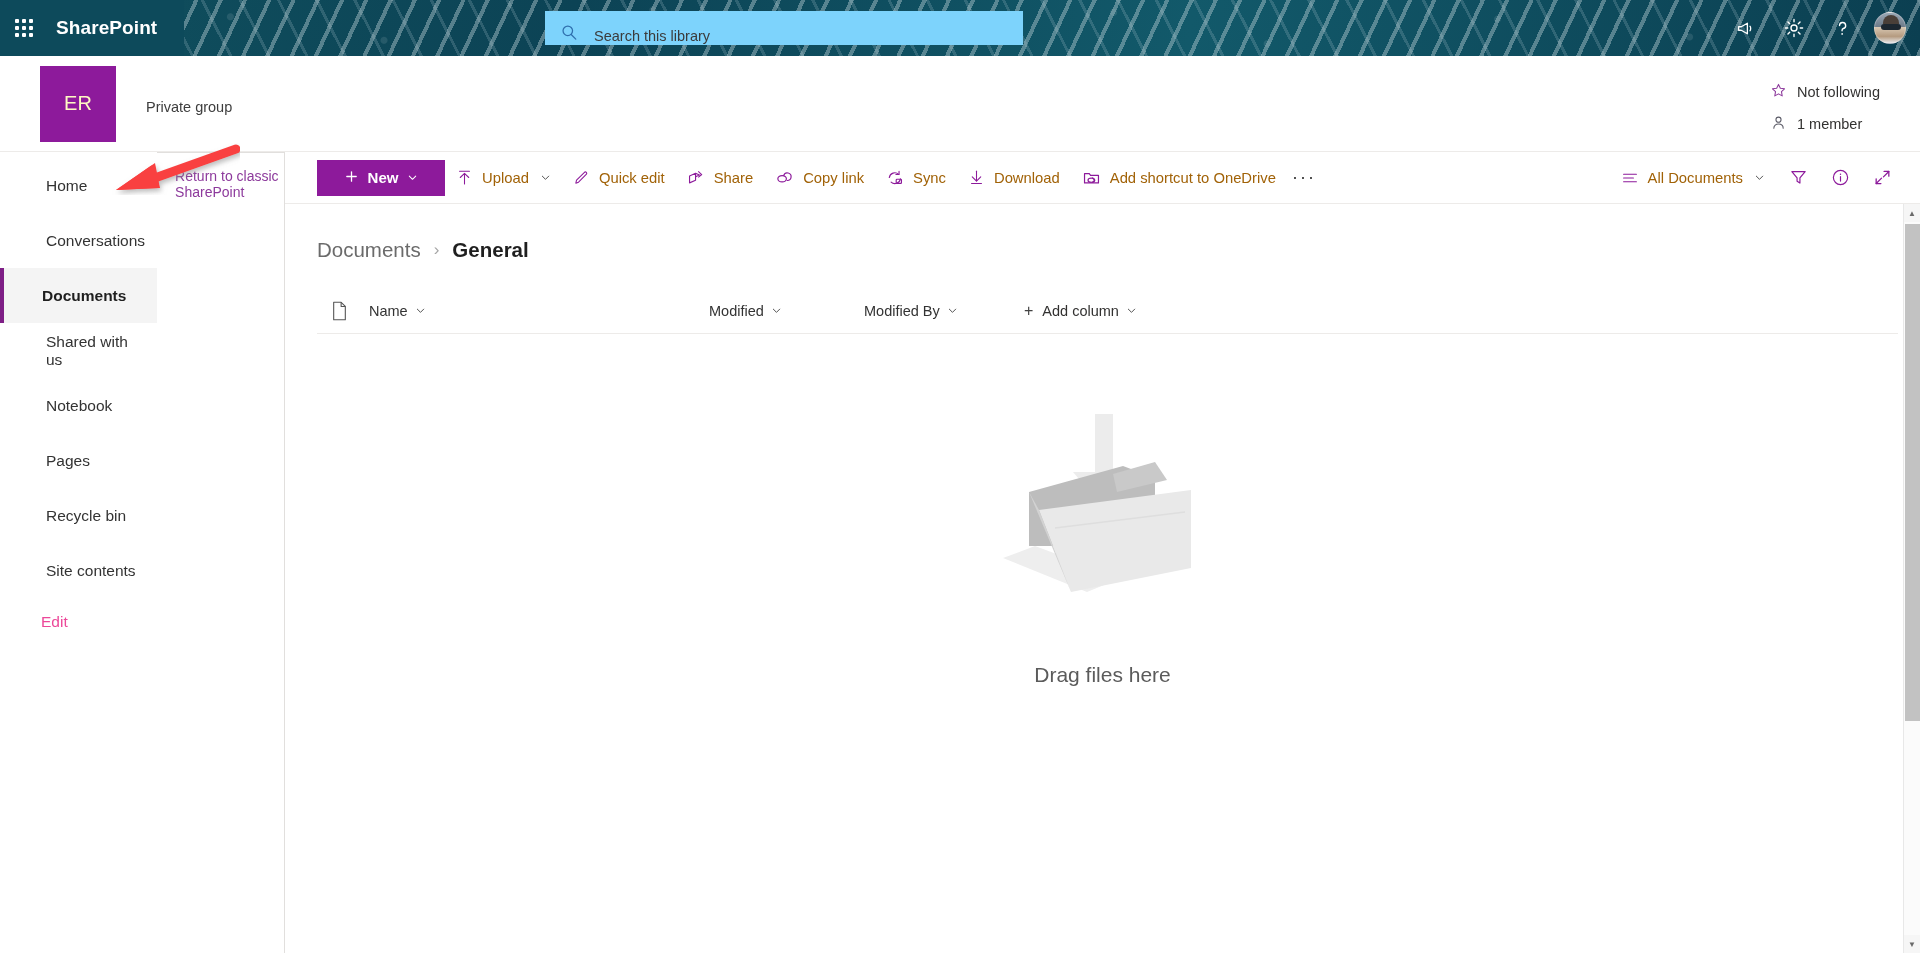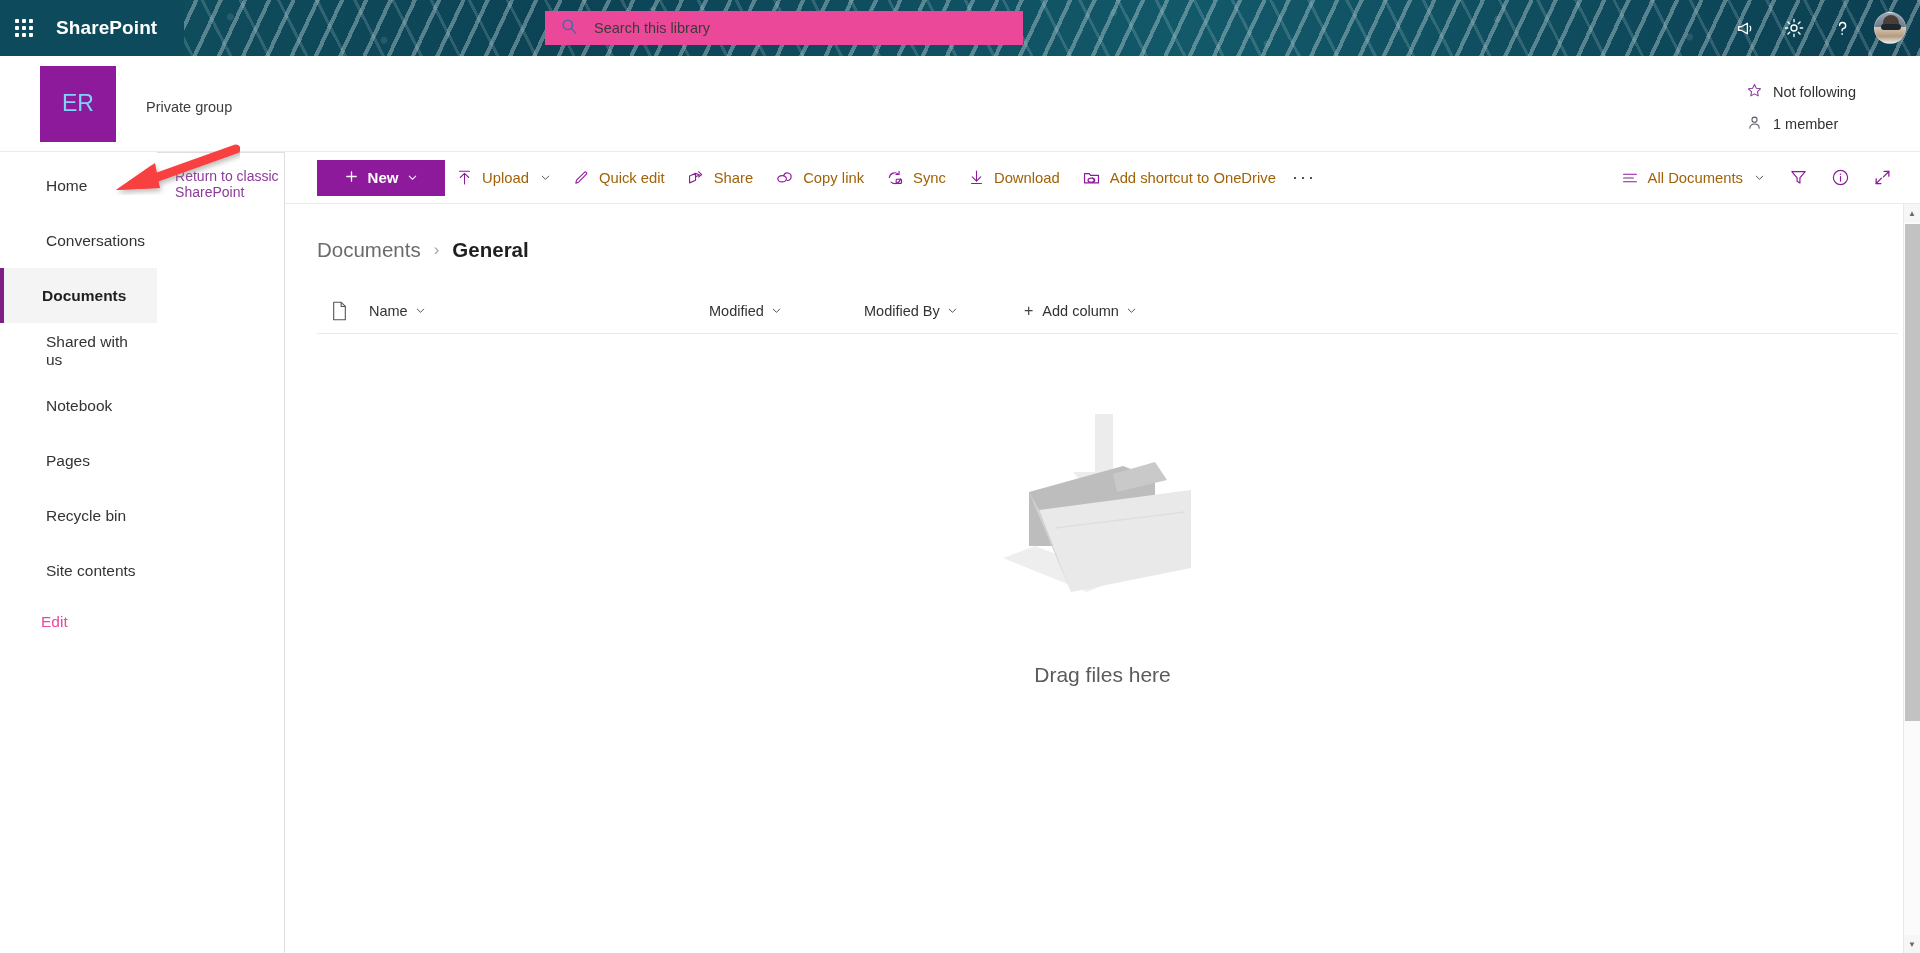--- a/index.html
+++ b/index.html
@@ -64,22 +64,22 @@
   .suite-brand {
     position: relative; z-index: 3;
     color: #fff; font-size: 19px; font-weight: bold;
     margin-left: 8px; letter-spacing: .1px;
     cursor: pointer;
   }
   .search-wrap {
     position: absolute; z-index: 3;
     left: 545px; top: 11px;
     width: 478px; height: 34px;
-    background: #ec4899;
-    display: flex; align-items: center;
+    background: #7dd3fc;
+    display: flex; align-items: flex-end;
     padding-left: 16px;
   }
   .search-input {
     border: 0; outline: 0; background: transparent;
     font-family: "Liberation Sans", sans-serif;
     font-size: 14.5px; color: #333;
     margin-left: 14px; width: 380px;
   }
   .search-input::placeholder { color: #3b3b3b; }
   .suite-right {
@@ -114,35 +114,35 @@
   .site-header {
     position: relative;
     height: 96px; width: 1920px;
     background: #fff;
     display: flex; align-items: center;
     border-bottom: 1px solid #edebe9;
   }
   .site-logo {
     width: 76px; height: 76px;
     background: #8d1a9b;
-    color: #7dd3fc;
-    font-size: 23px; font-weight: 400;
+    color: #fef9c3;
+    font-size: 20px; font-weight: 400;
     display: flex; align-items: center; justify-content: center;
     margin-left: 40px;
     cursor: pointer;
   }
   .site-titles { margin-left: 30px; }
   .site-title {
     font-size: 27px; font-weight: bold; color: #212121;
     line-height: 1.15; letter-spacing: -.2px;
     cursor: pointer;
   }
   .site-sub { font-size: 14.5px; color: #3d3d3d; margin-top: 6px; }
   .header-right {
-    position: absolute; right: 64px; top: 26px;
+    position: absolute; right: 40px; top: 26px;
     display: flex; flex-direction: column; align-items: flex-start; gap: 12px;
   }
   .hdr-action {
     display: flex; align-items: center; gap: 10px;
     font-size: 14.5px; color: #323130; cursor: pointer;
     white-space: nowrap;
   }
 
   
   .body-row { display: flex; width: 1920px; height: 801px; }

